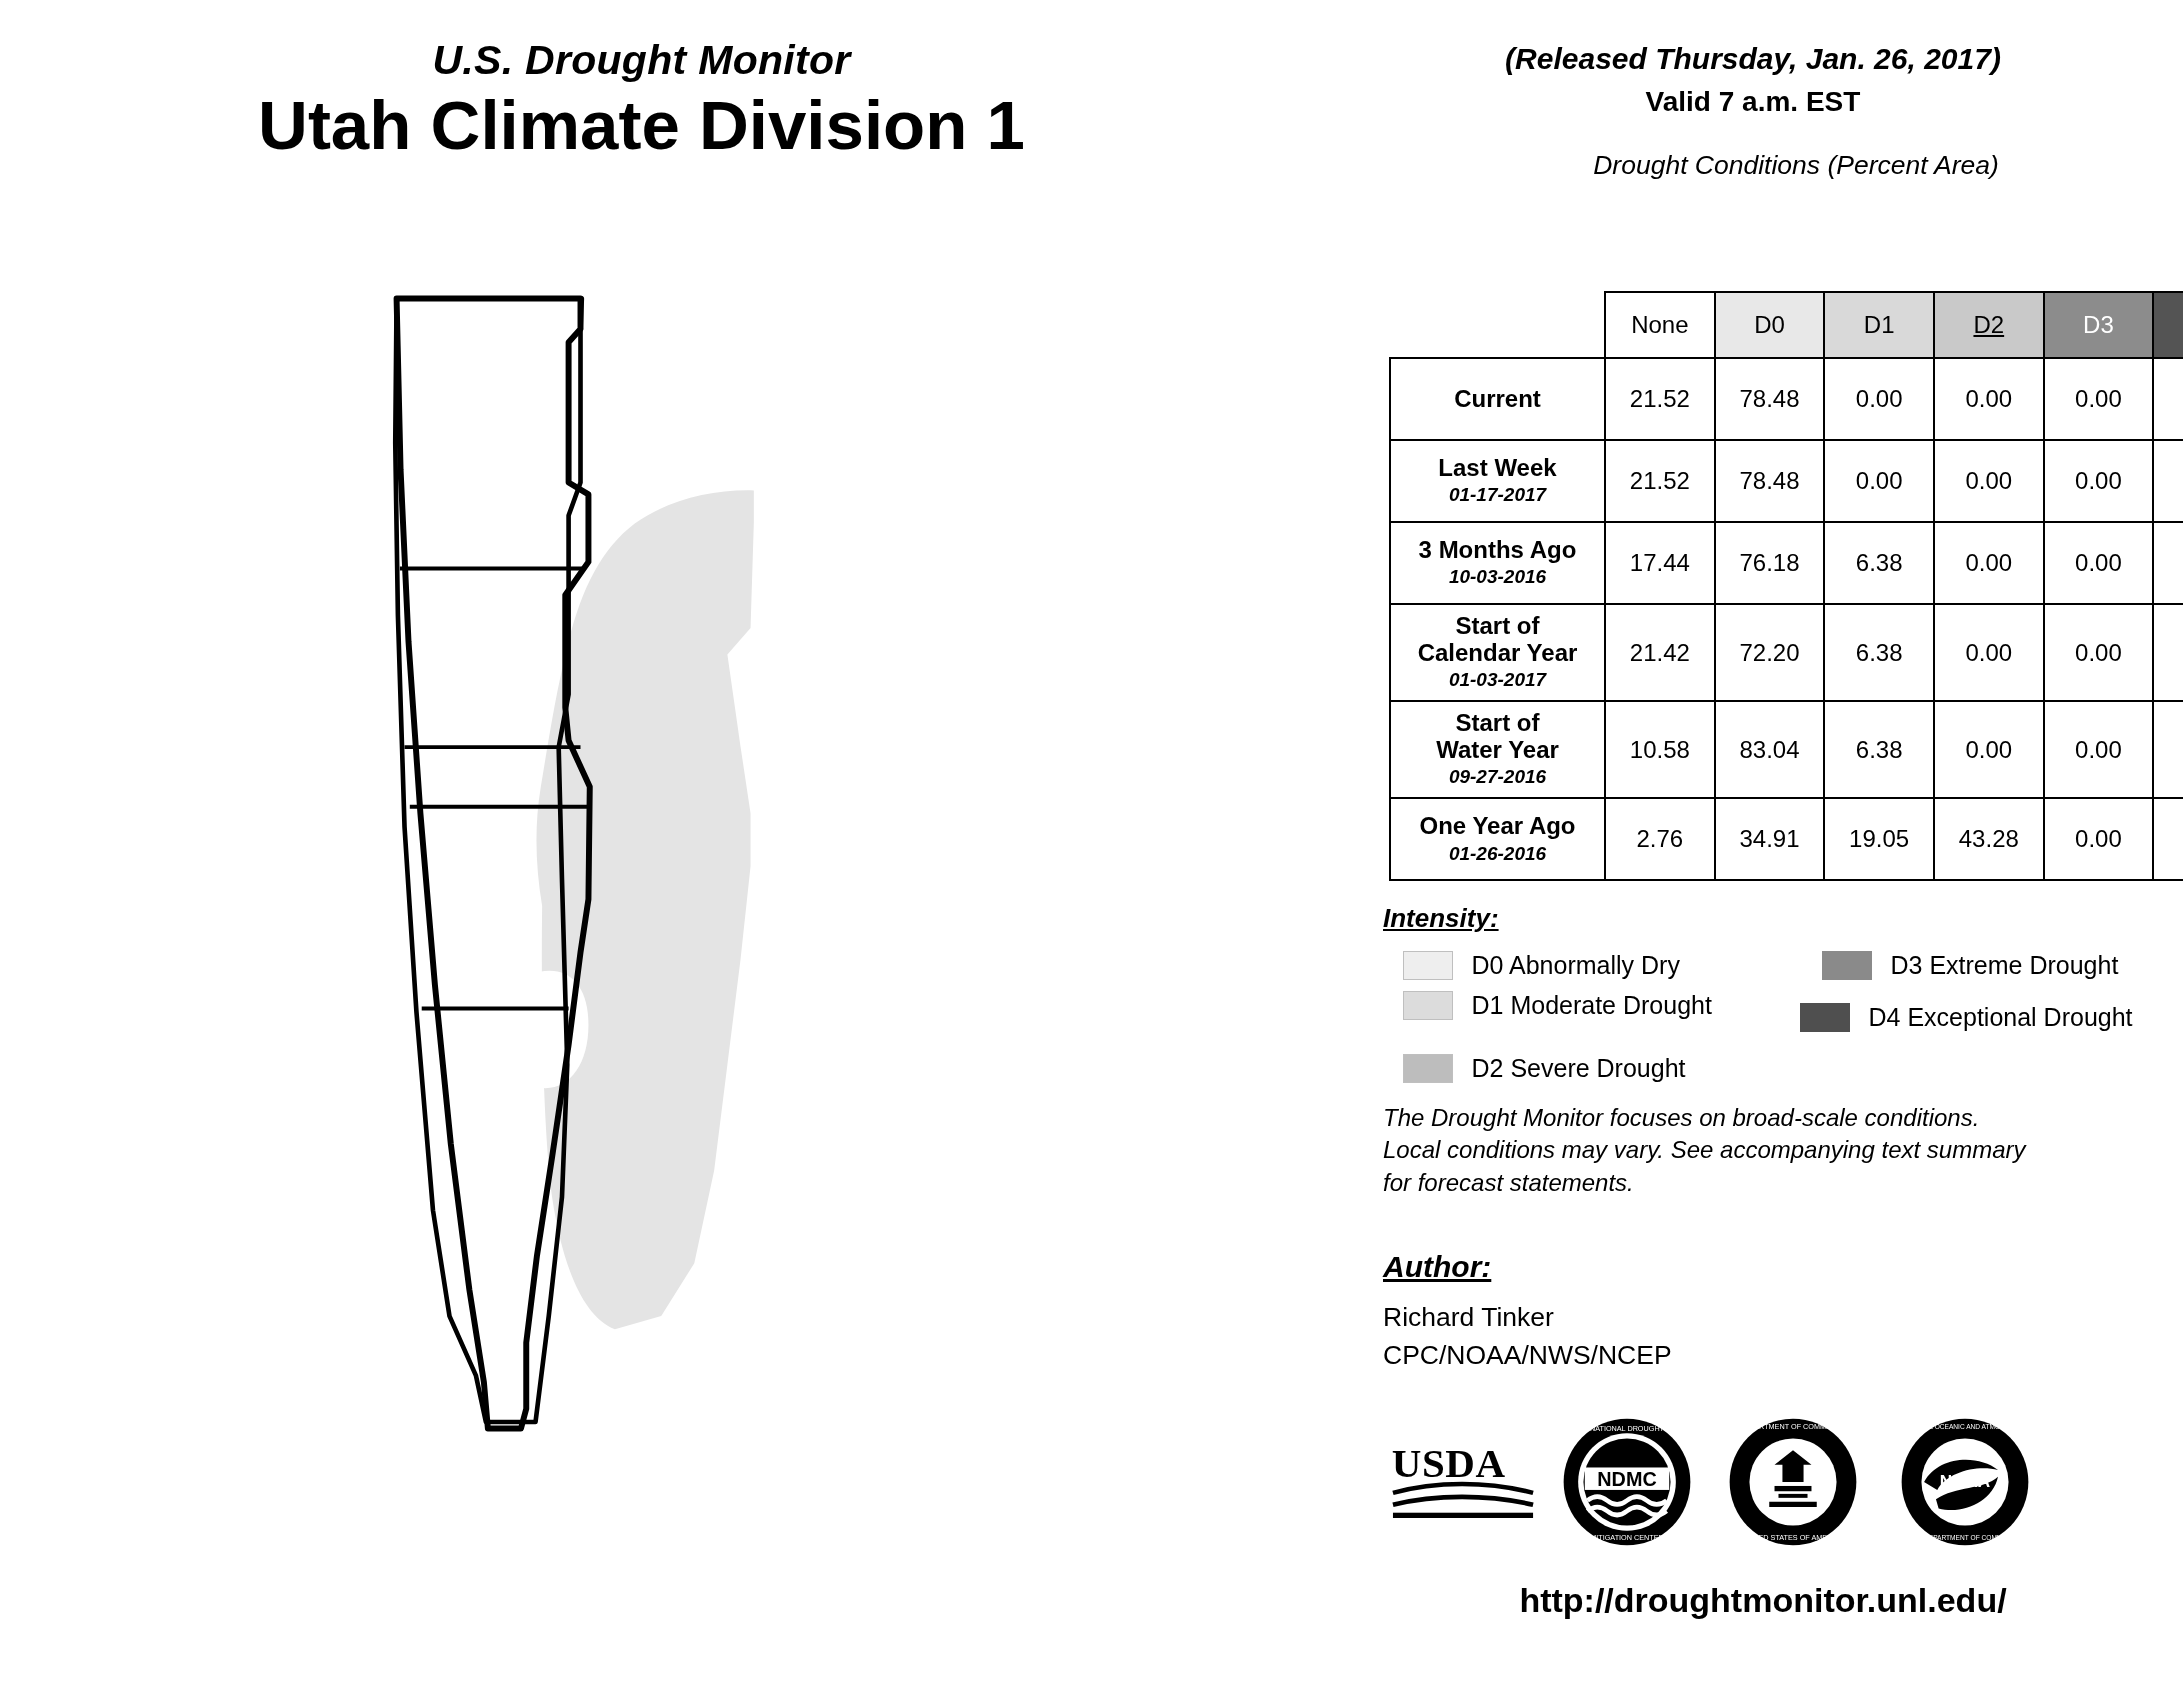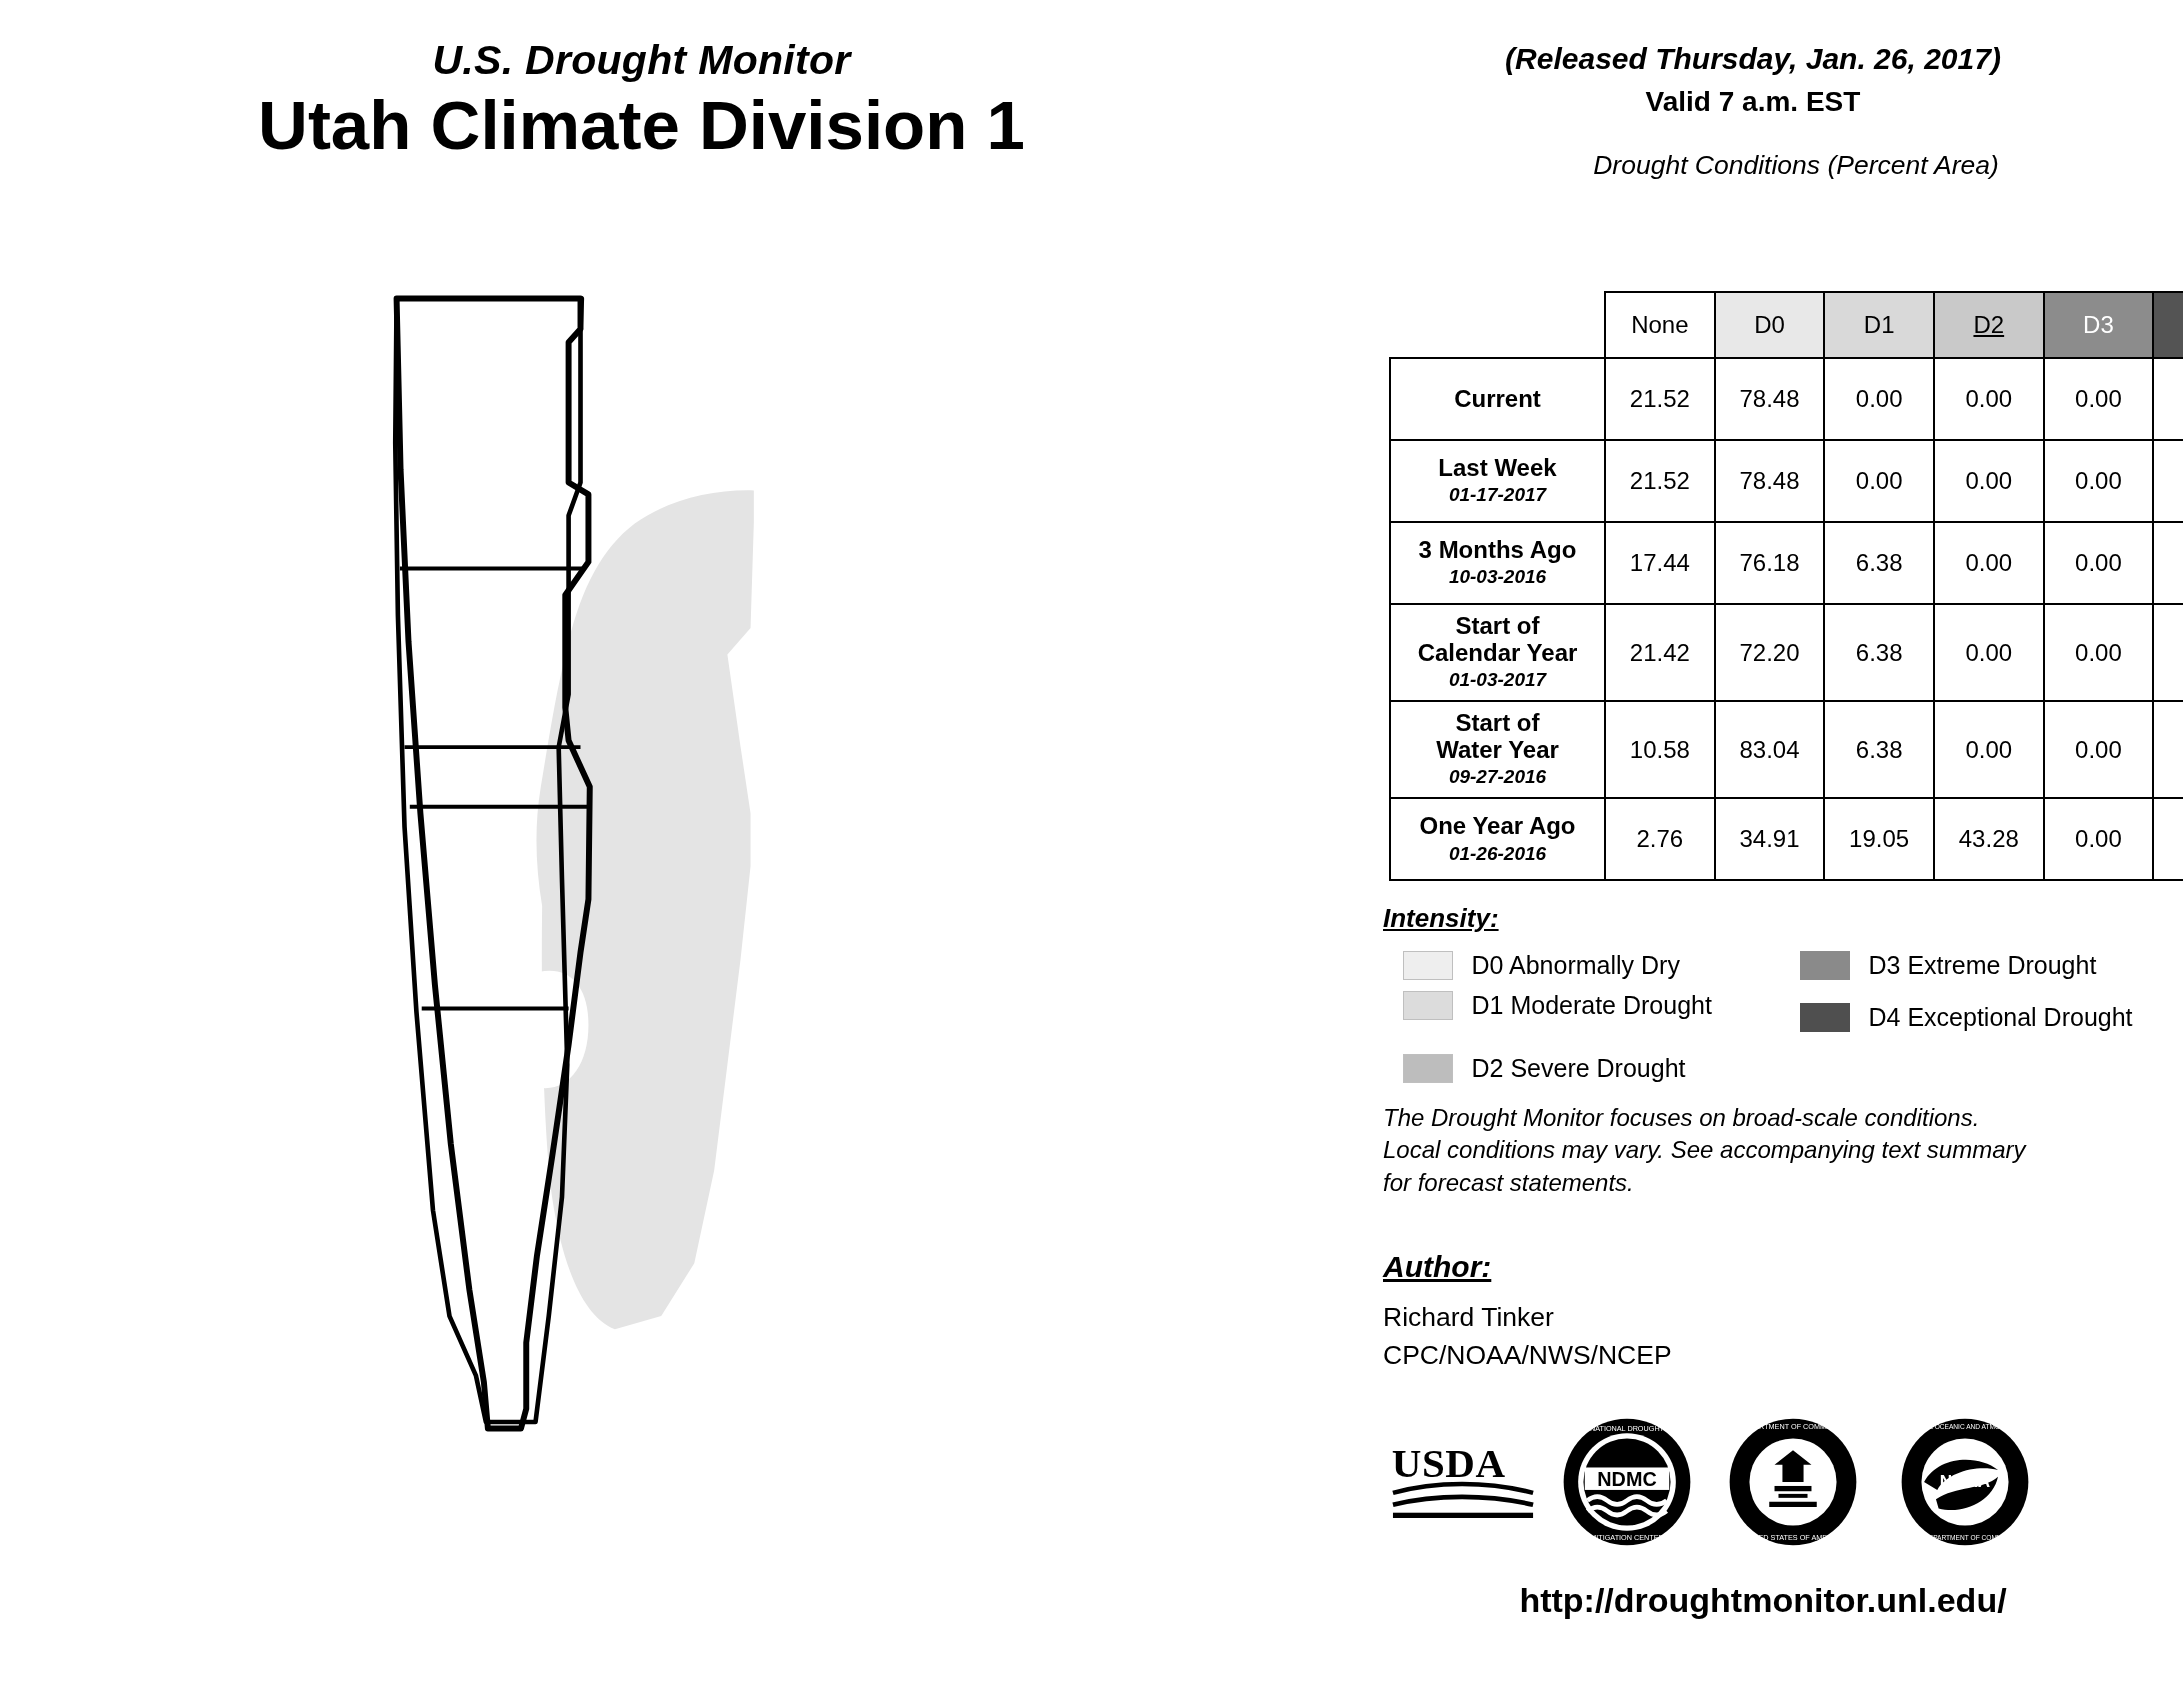--- a/index.html
+++ b/index.html
@@ -321,21 +321,21 @@
         <span class="leg-label">D0 Abnormally Dry</span>
       </div>
       <div class="leg-item" style="left:20px; top:40px;">
         <span class="swatch sw-d1"></span>
         <span class="leg-label">D1 Moderate Drought</span>
       </div>
       <div class="leg-item" style="left:20px; top:103px;">
         <span class="swatch sw-d2"></span>
         <span class="leg-label">D2 Severe Drought</span>
       </div>
-      <div class="leg-item" style="left:417px; top:0;">
+      <div class="leg-item" style="left:439px; top:0;">
         <span class="swatch sw-d3"></span>
         <span class="leg-label">D3 Extreme Drought</span>
       </div>
       <div class="leg-item" style="left:417px; top:52px;">
         <span class="swatch sw-d4"></span>
         <span class="leg-label">D4 Exceptional Drought</span>
       </div>
     </div>
   </div>
 

